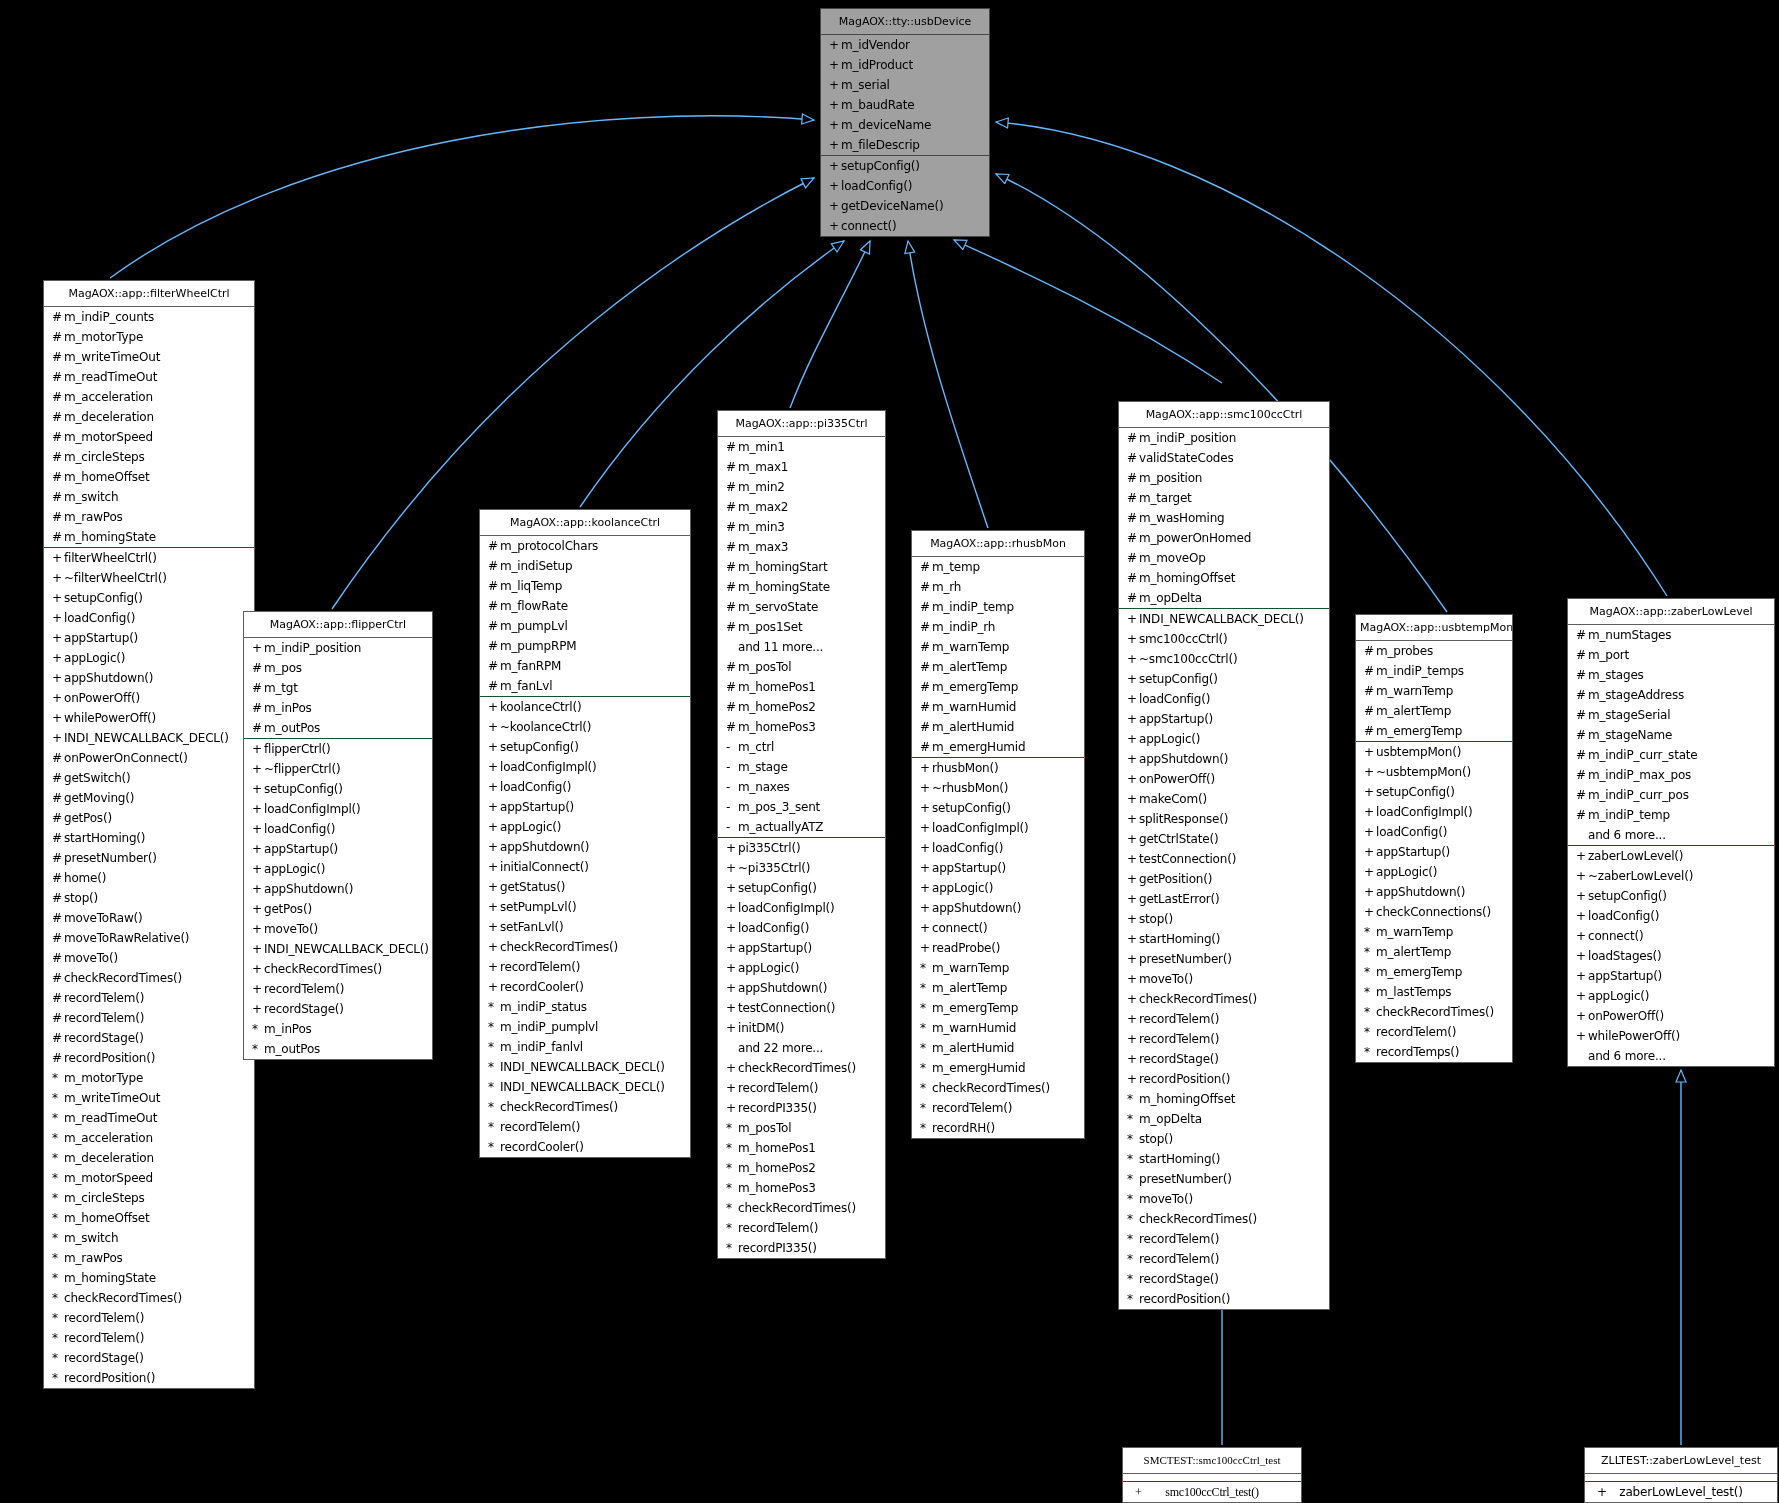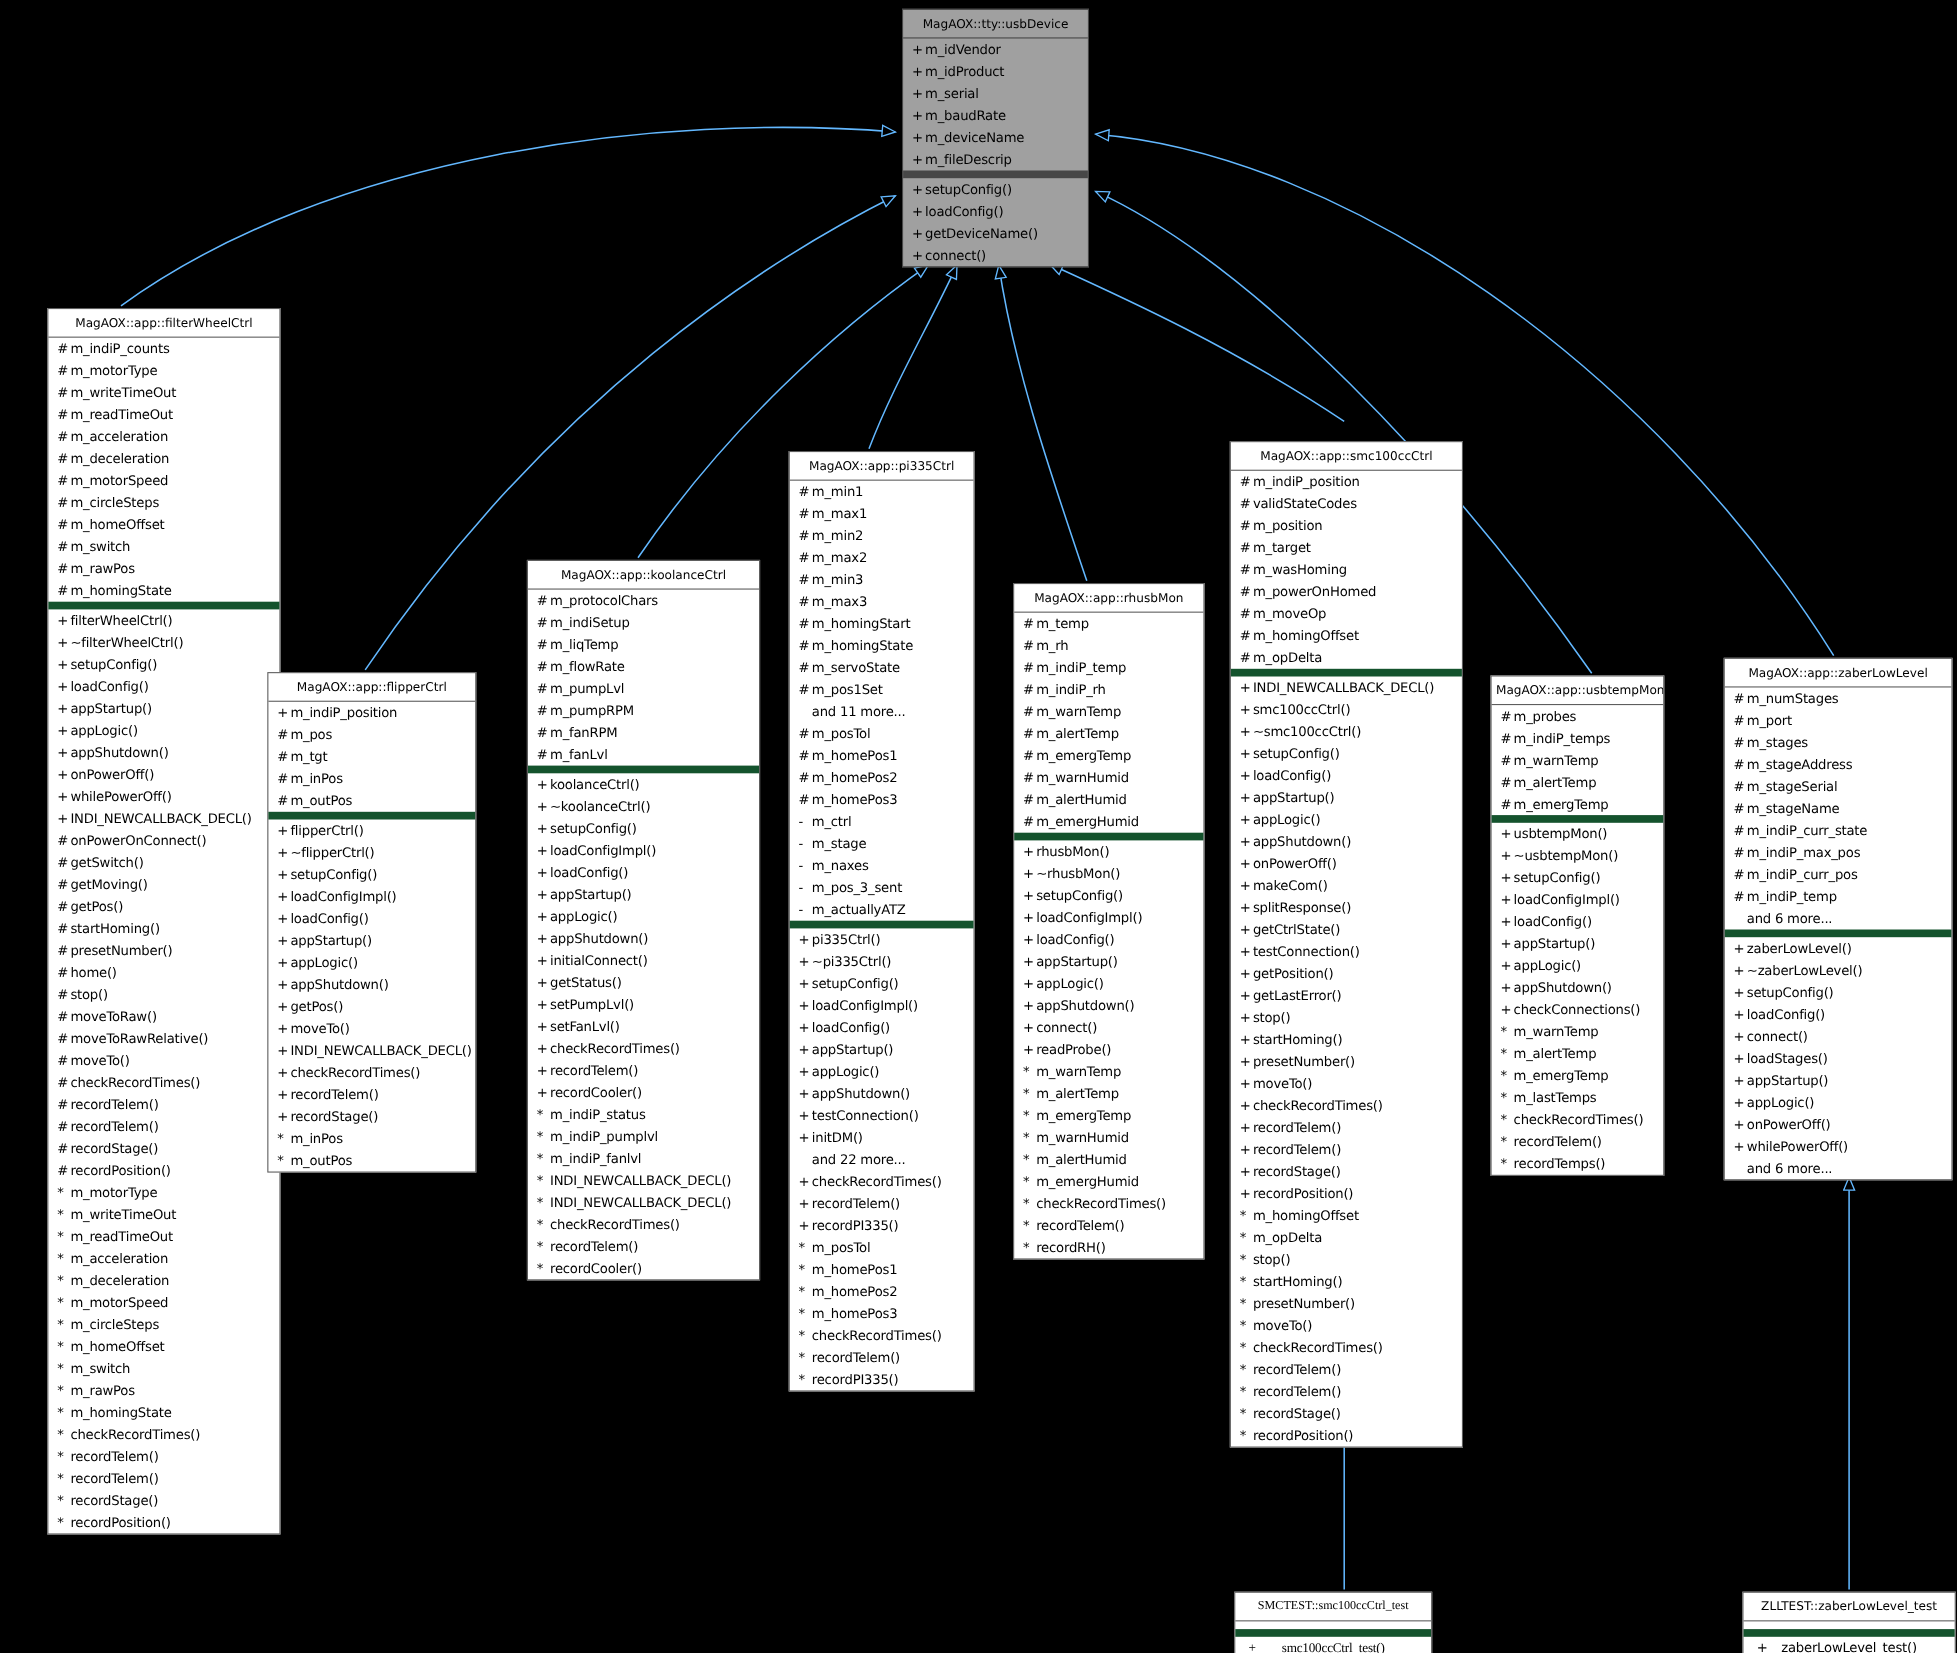--- a/index.html
+++ b/index.html
@@ -5,21 +5,21 @@
   html,body{margin:0;padding:0;background:#000;}
   #canvas{position:relative;width:1779px;height:1503px;background:#000;overflow:hidden;
           font-family:"DejaVu Sans",sans-serif;}
   #arrows{position:absolute;left:0;top:0;width:1779px;height:1503px;}
   .arrow{fill:none;stroke:#63b8ff;stroke-width:1.4px;}
   .class-box{position:absolute;background:#ffffff;border:1px solid #5e5e5e;color:#000;
              box-sizing:border-box;}
   .class-box .title{height:25px;line-height:25px;text-align:center;font-size:11px;
              border-bottom:1px solid #5e5e5e;white-space:nowrap;overflow:hidden;padding:0 4px;}
   .sec{padding:0;}
-  .sec.attrs{border-bottom:7px solid #14532d;}
+  .sec.attrs{border-bottom:1px solid #14532d;}
   .row{height:20px;line-height:20px;font-size:12px;letter-spacing:-0.2px;
        white-space:nowrap;overflow:hidden;padding:0 4px;}
   .mk{display:inline-block;width:12px;margin-left:4px;}
   .class-box.base{background:#a0a0a0;border-color:#474747;}
   .class-box.base .title{border-color:#474747;}
   .class-box.base .sec.attrs{border-color:#474747;}
   .class-box.test .sec.attrs{height:7px;}
   .class-box.test .row{position:relative;}
   .class-box.test .mk{position:absolute;left:8px;}
   .class-box.test .lbl{display:block;text-align:center;}
@@ -237,21 +237,21 @@
         <div class="row"><span class="mk">*</span><span class="lbl">m_posTol</span></div>
         <div class="row"><span class="mk">*</span><span class="lbl">m_homePos1</span></div>
         <div class="row"><span class="mk">*</span><span class="lbl">m_homePos2</span></div>
         <div class="row"><span class="mk">*</span><span class="lbl">m_homePos3</span></div>
         <div class="row"><span class="mk">*</span><span class="lbl">checkRecordTimes()</span></div>
         <div class="row"><span class="mk">*</span><span class="lbl">recordTelem()</span></div>
         <div class="row"><span class="mk">*</span><span class="lbl">recordPI335()</span></div>
       </div>
   </div>
 
-  <div class="class-box" style="left:911px;top:530px;width:174px;margin-left:10px;">
+  <div class="class-box" style="left:911px;top:530px;width:174px;">
     <div class="title">MagAOX::app::rhusbMon</div>
     <div class="sec attrs">
         <div class="row"><span class="mk">#</span><span class="lbl">m_temp</span></div>
         <div class="row"><span class="mk">#</span><span class="lbl">m_rh</span></div>
         <div class="row"><span class="mk">#</span><span class="lbl">m_indiP_temp</span></div>
         <div class="row"><span class="mk">#</span><span class="lbl">m_indiP_rh</span></div>
         <div class="row"><span class="mk">#</span><span class="lbl">m_warnTemp</span></div>
         <div class="row"><span class="mk">#</span><span class="lbl">m_alertTemp</span></div>
         <div class="row"><span class="mk">#</span><span class="lbl">m_emergTemp</span></div>
         <div class="row"><span class="mk">#</span><span class="lbl">m_warnHumid</span></div>

